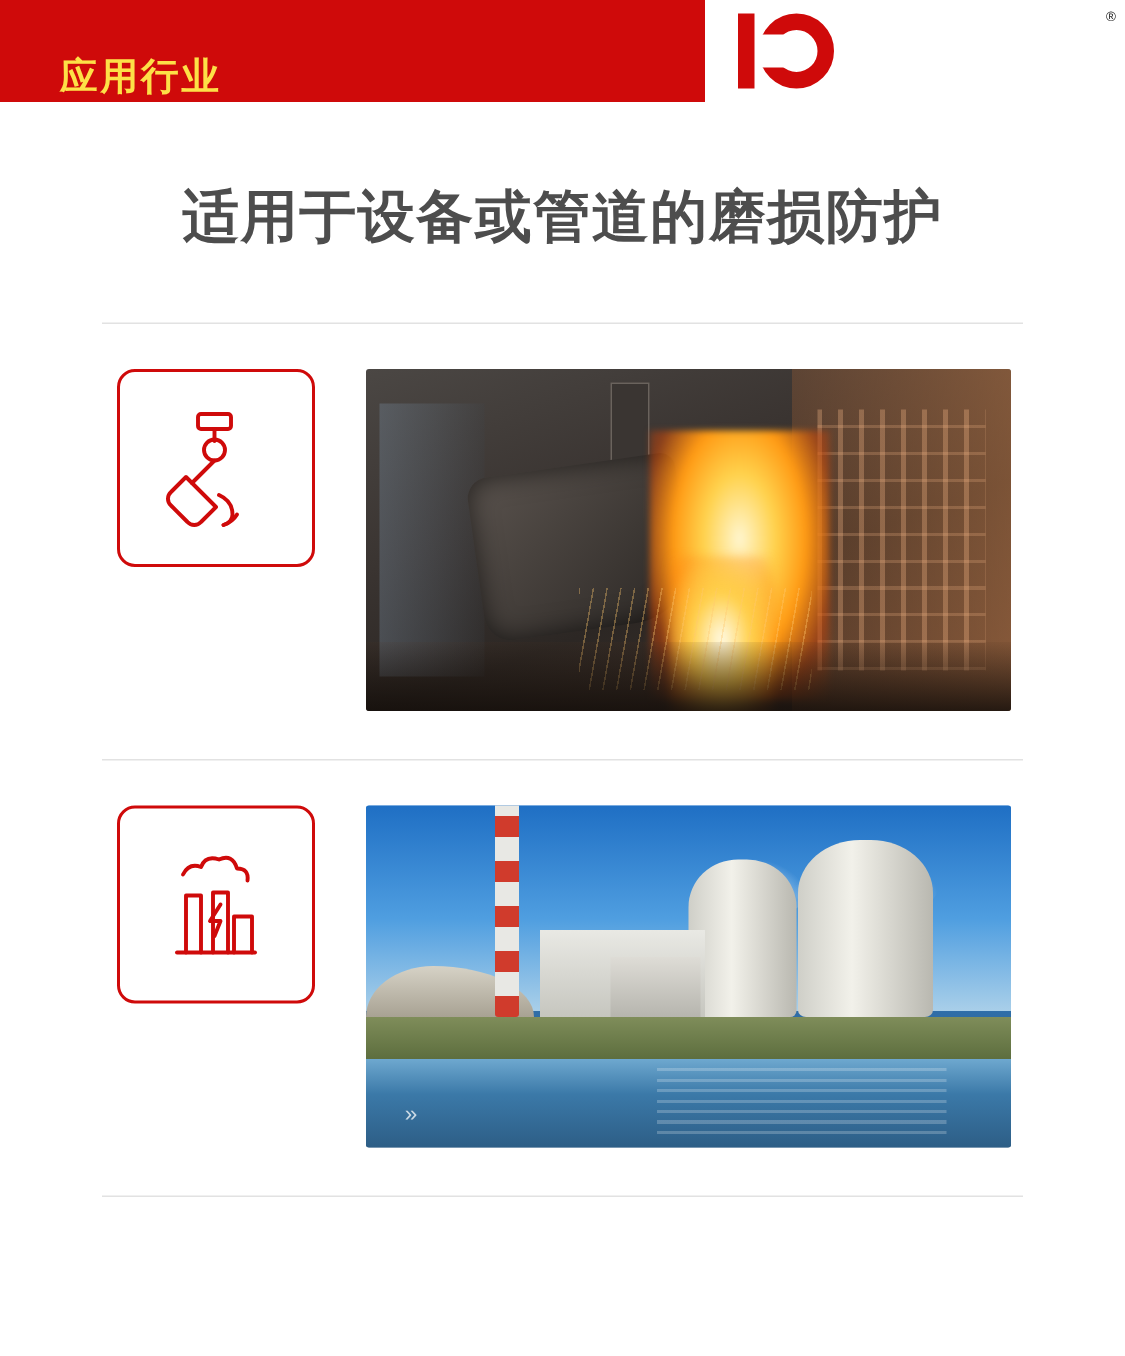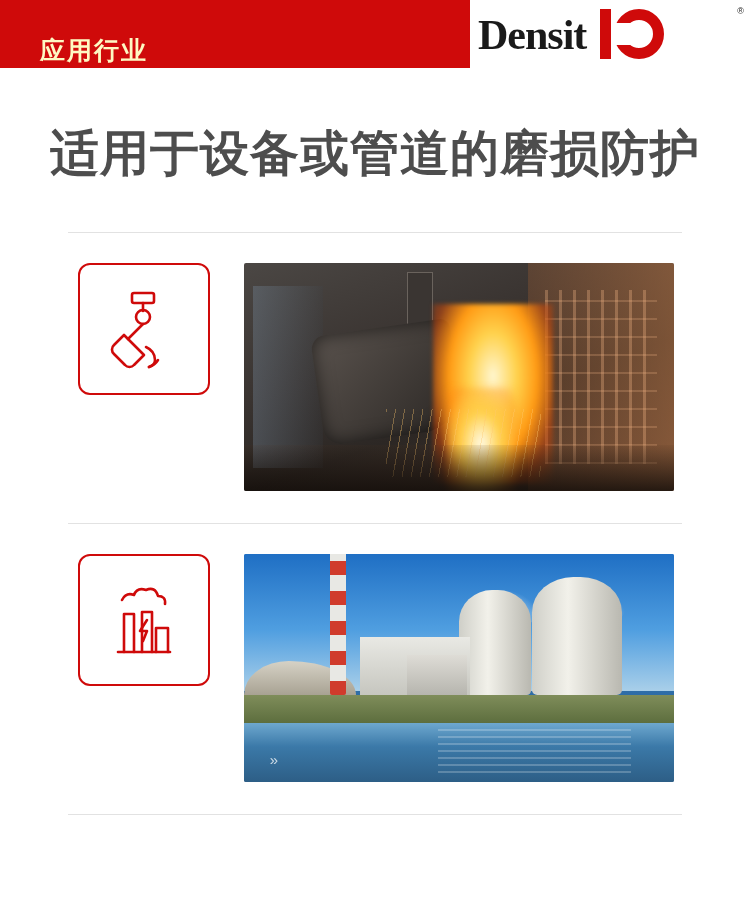--- a/index.html
+++ b/index.html
@@ -19,21 +19,21 @@
     align-items: stretch;
   }
   .header-left {
     background: #cf0a0a;
     width: 470px;
     display: flex;
     align-items: center;
     padding-left: 40px;
   }
   .header-left .title {
-    color: #fef9c3;
+    color: #fde047;
     font-size: 25px;
     font-weight: bold;
     letter-spacing: 2px;
     margin-top: 32px;
   }
   .header-right {
     flex: 1;
     background: #ffffff;
     display: flex;
     align-items: center;
@@ -89,21 +89,21 @@
     color: #1a1a1a;
   }
 
   
   .headline {
     text-align: center;
     padding: 48px 40px 0 40px;
   }
   .headline .line {
     color: #4d4d4d;
-    font-size: 49px;
+    font-size: 38px;
     font-weight: bold;
     line-height: 1.55;
     letter-spacing: 1px;
   }
 
   
   .sep {
     height: 1px;
     background: #e2e2e2;
     margin: 40px 68px 0 68px;
@@ -330,21 +330,20 @@
   }
 </style>
 </head>
 <body>
 
 <div class="header">
   <div class="header-left">
     <span class="title">应用行业</span>
   </div>
   <div class="header-right">
-    <span class="brand-word">Densit</span>
     <span class="brand-mark">
       <span class="bar"></span>
       <span class="ring"></span>
       <span class="notch"></span>
     </span>
     <span class="reg-mark">®</span>
   </div>
 </div>
 
 <div class="headline">

